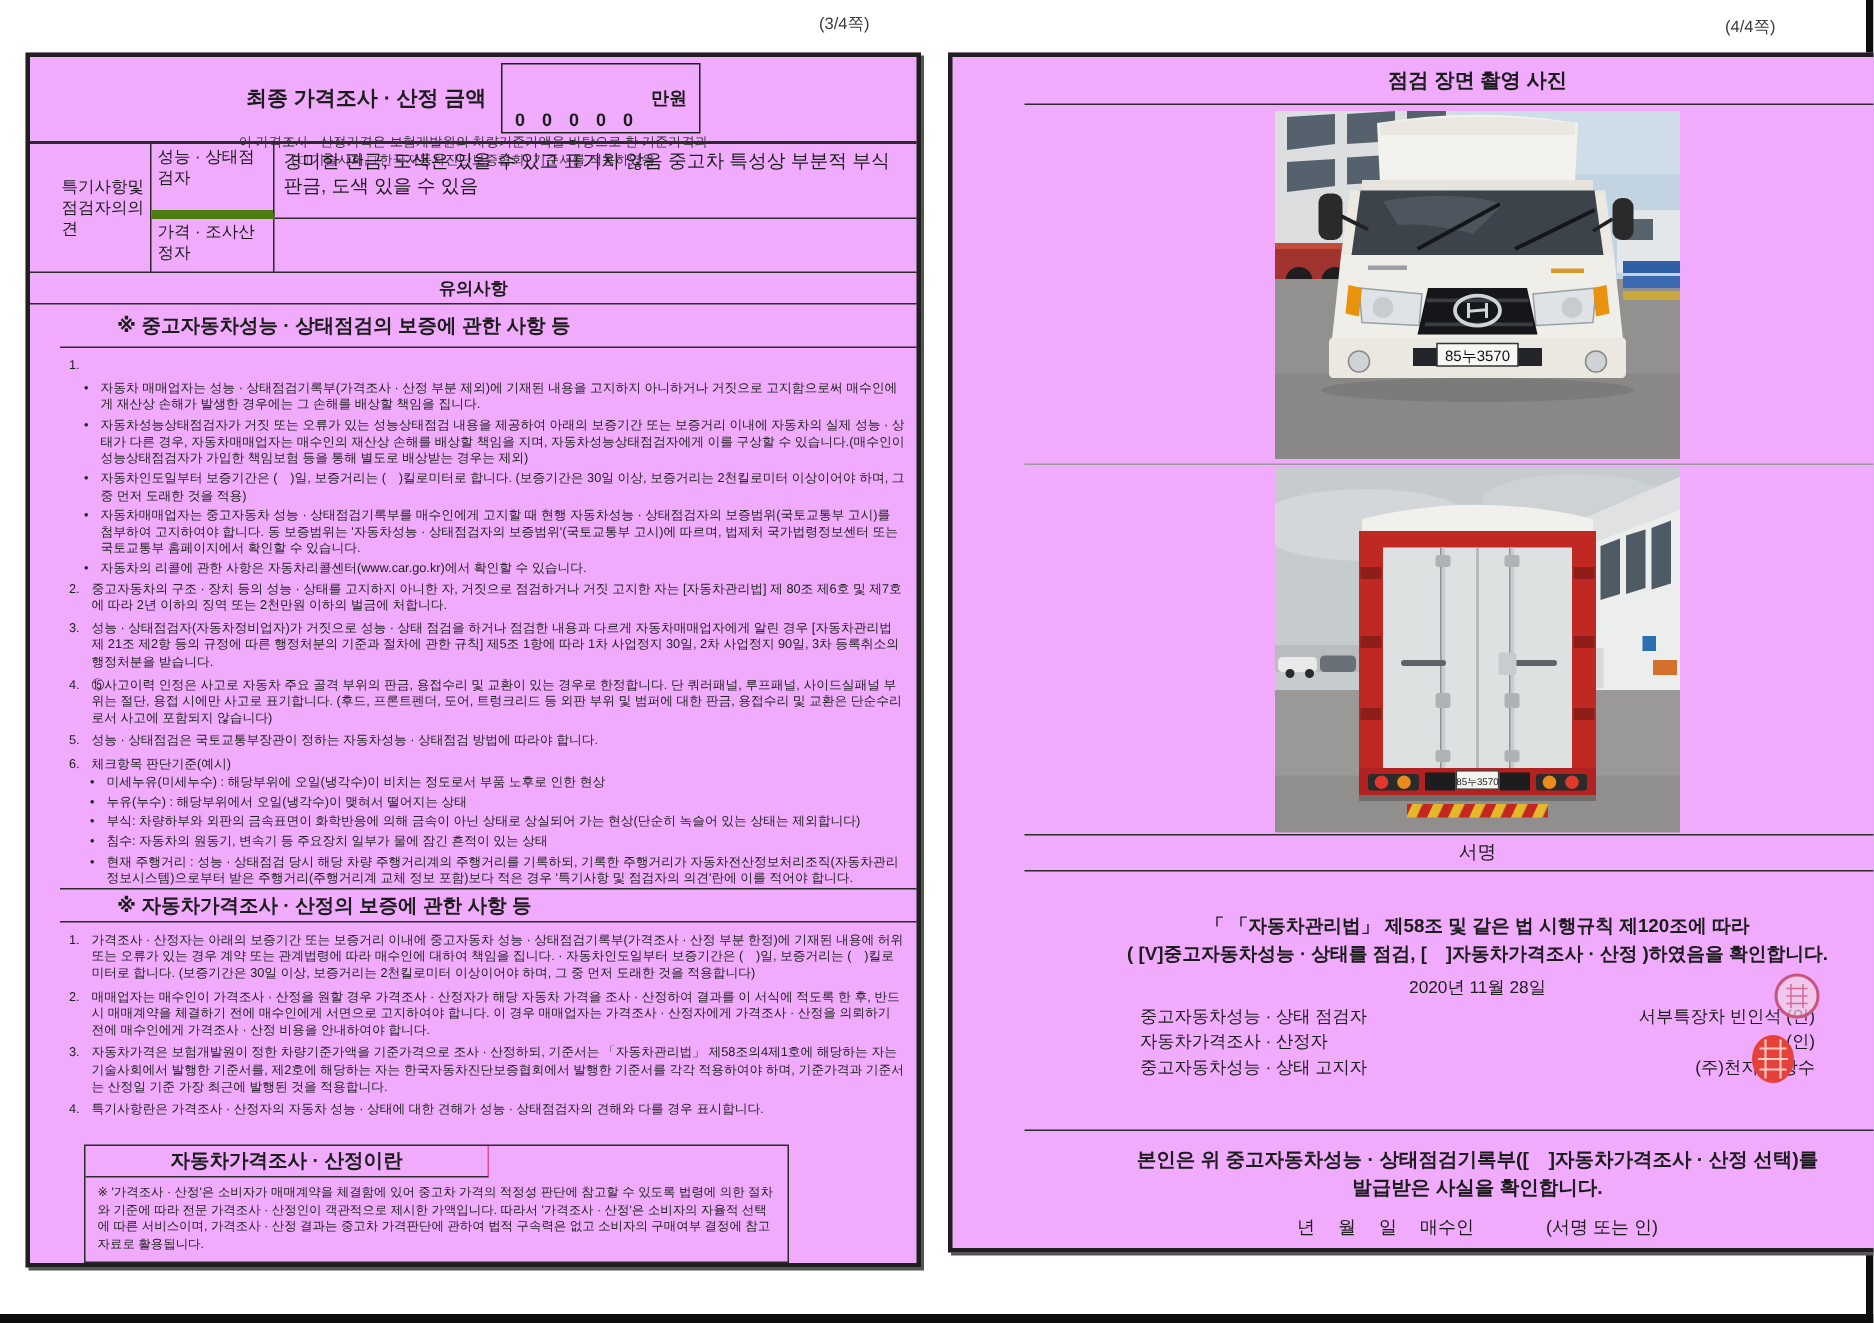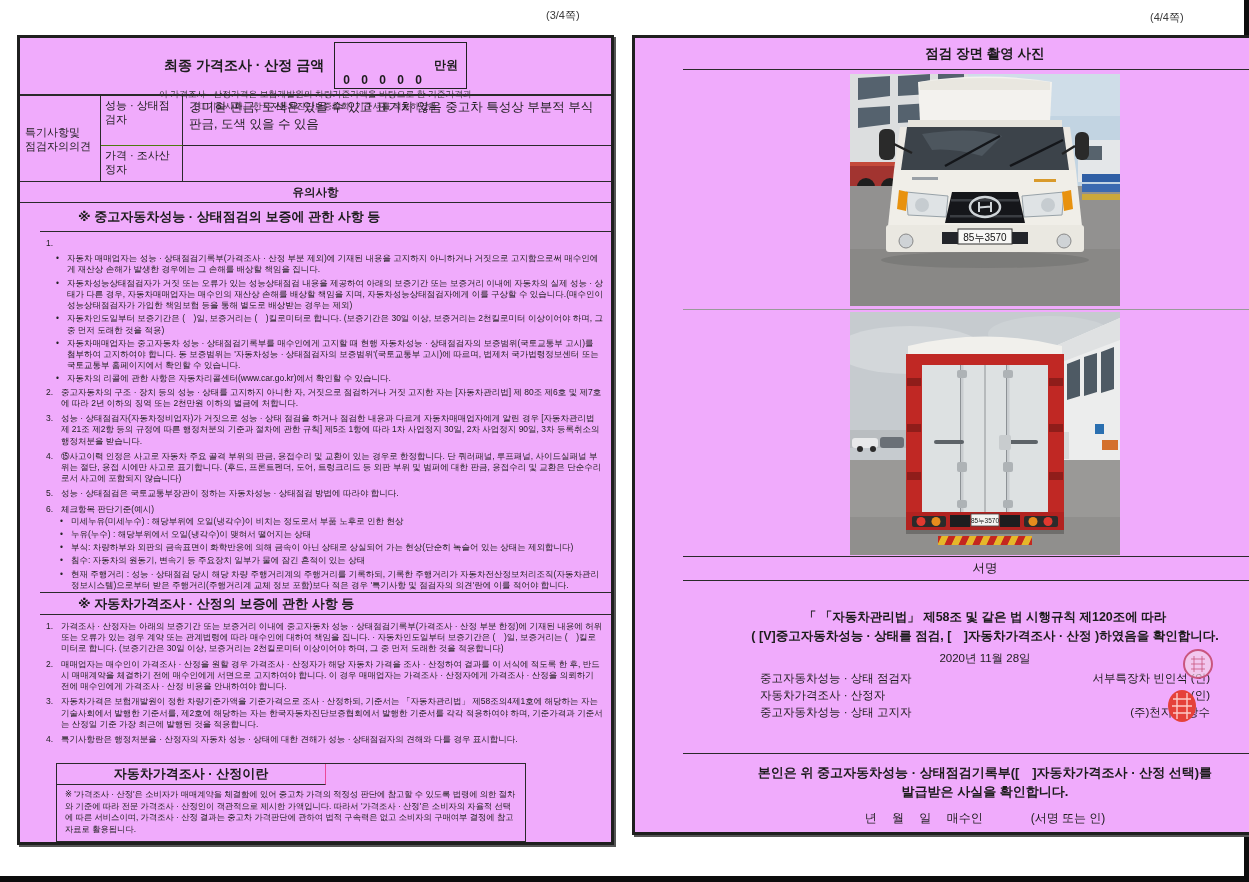--- a/index.html
+++ b/index.html
@@ -22,23 +22,23 @@
   .sec-price{height:58px;border-bottom:2px solid #2a2a2a;text-align:center;padding-top:4px;box-sizing:border-box;}
   .price-line1{display:flex;justify-content:center;align-items:center;gap:10px;}
   .price-title{font-weight:bold;font-size:14px;}
   .amount-box{border:1px solid #222;padding:1px 8px;font-size:12px;font-weight:bold;display:inline-flex;gap:8px;align-items:center;}
   .amount-digits{letter-spacing:4px;margin-top:29px;}
   .price-note{font-size:8.8px;color:#333;line-height:1.35;}
 
   .sec-opinion{height:86px;border-bottom:1px solid #2a2a2a;display:grid;
     grid-template-columns:81px 82px 1fr;grid-template-rows:50px 36px;box-sizing:border-box;}
   .op-rowhead{grid-row:1 / span 2;border-right:1px solid #2a2a2a;display:flex;align-items:center;
-    font-size:11px;padding-left:5px;white-space:pre-line;line-height:1.3;}
+    font-size:11px;padding-left:5px;white-space:pre-line;line-height:1.3;margin-left:16px;}
   .op-label{border-right:1px solid #2a2a2a;font-size:11px;padding:3px 2px 0 4px;line-height:1.25;box-sizing:border-box;}
-  .op-label.r1{border-bottom:1px solid #4d7c0f;}
+  .op-label.r1{border-bottom:6px solid #4d7c0f;}
   .op-value{font-size:12.5px;padding:3px 6px 0 6px;line-height:1.35;box-sizing:border-box;}
   .op-value.r1{border-bottom:1px solid #2a2a2a;}
 
   .sec-notice{height:21px;border-bottom:1px solid #2a2a2a;display:flex;align-items:center;justify-content:center;
     font-weight:bold;font-size:11.5px;box-sizing:border-box;}
   .sec-subtitle{border-bottom:1px solid #2a2a2a;display:flex;align-items:center;
     font-weight:bold;font-size:13px;padding-left:38px;box-sizing:border-box;margin-left:20px;}
   .sub1{height:29px;}
   .sub2{height:23px;border-top:1px solid #2a2a2a;}
 
@@ -197,21 +197,21 @@
     <div class="note-item">
       <span class="note-no">2.</span>
         <span class="note-text">매매업자는 매수인이 가격조사 · 산정을 원할 경우 가격조사 · 산정자가 해당 자동차 가격을 조사 · 산정하여 결과를 이 서식에 적도록 한 후, 반드시 매매계약을 체결하기 전에 매수인에게 서면으로 고지하여야 합니다. 이 경우 매매업자는 가격조사 · 산정자에게 가격조사 · 산정을 의뢰하기 전에 매수인에게 가격조사 · 산정 비용을 안내하여야 합니다.</span>
     </div>
     <div class="note-item">
       <span class="note-no">3.</span>
         <span class="note-text">자동차가격은 보험개발원이 정한 차량기준가액을 기준가격으로 조사 · 산정하되, 기준서는 「자동차관리법」 제58조의4제1호에 해당하는 자는 기술사회에서 발행한 기준서를, 제2호에 해당하는 자는 한국자동차진단보증협회에서 발행한 기준서를 각각 적용하여야 하며, 기준가격과 기준서는 산정일 기준 가장 최근에 발행된 것을 적용합니다.</span>
     </div>
     <div class="note-item">
       <span class="note-no">4.</span>
-        <span class="note-text">특기사항란은 행정처분을 · 산정자의 자동차 성능 · 상태에 대한 견해가 성능 · 상태점검자의 견해와 다를 경우 표시합니다.</span>
+        <span class="note-text">특기사항란은 가격조사 · 산정자의 자동차 성능 · 상태에 대한 견해가 성능 · 상태점검자의 견해와 다를 경우 표시합니다.</span>
     </div>
   </div>
 
   <div class="sec-defarea">
     <div class="defbox">
       <div class="defbox-title">자동차가격조사 · 산정이란</div>
       <div class="defbox-text">※ '가격조사 · 산정'은 소비자가 매매계약을 체결함에 있어 중고차 가격의 적정성 판단에 참고할 수 있도록 법령에 의한 절차와 기준에 따라 전문 가격조사 · 산정인이 객관적으로 제시한 가액입니다. 따라서 '가격조사 · 산정'은 소비자의 자율적 선택에 따른 서비스이며, 가격조사 · 산정 결과는 중고차 가격판단에 관하여 법적 구속력은 없고 소비자의 구매여부 결정에 참고자료로 활용됩니다.</div>
     </div>
   </div>
 </div>

